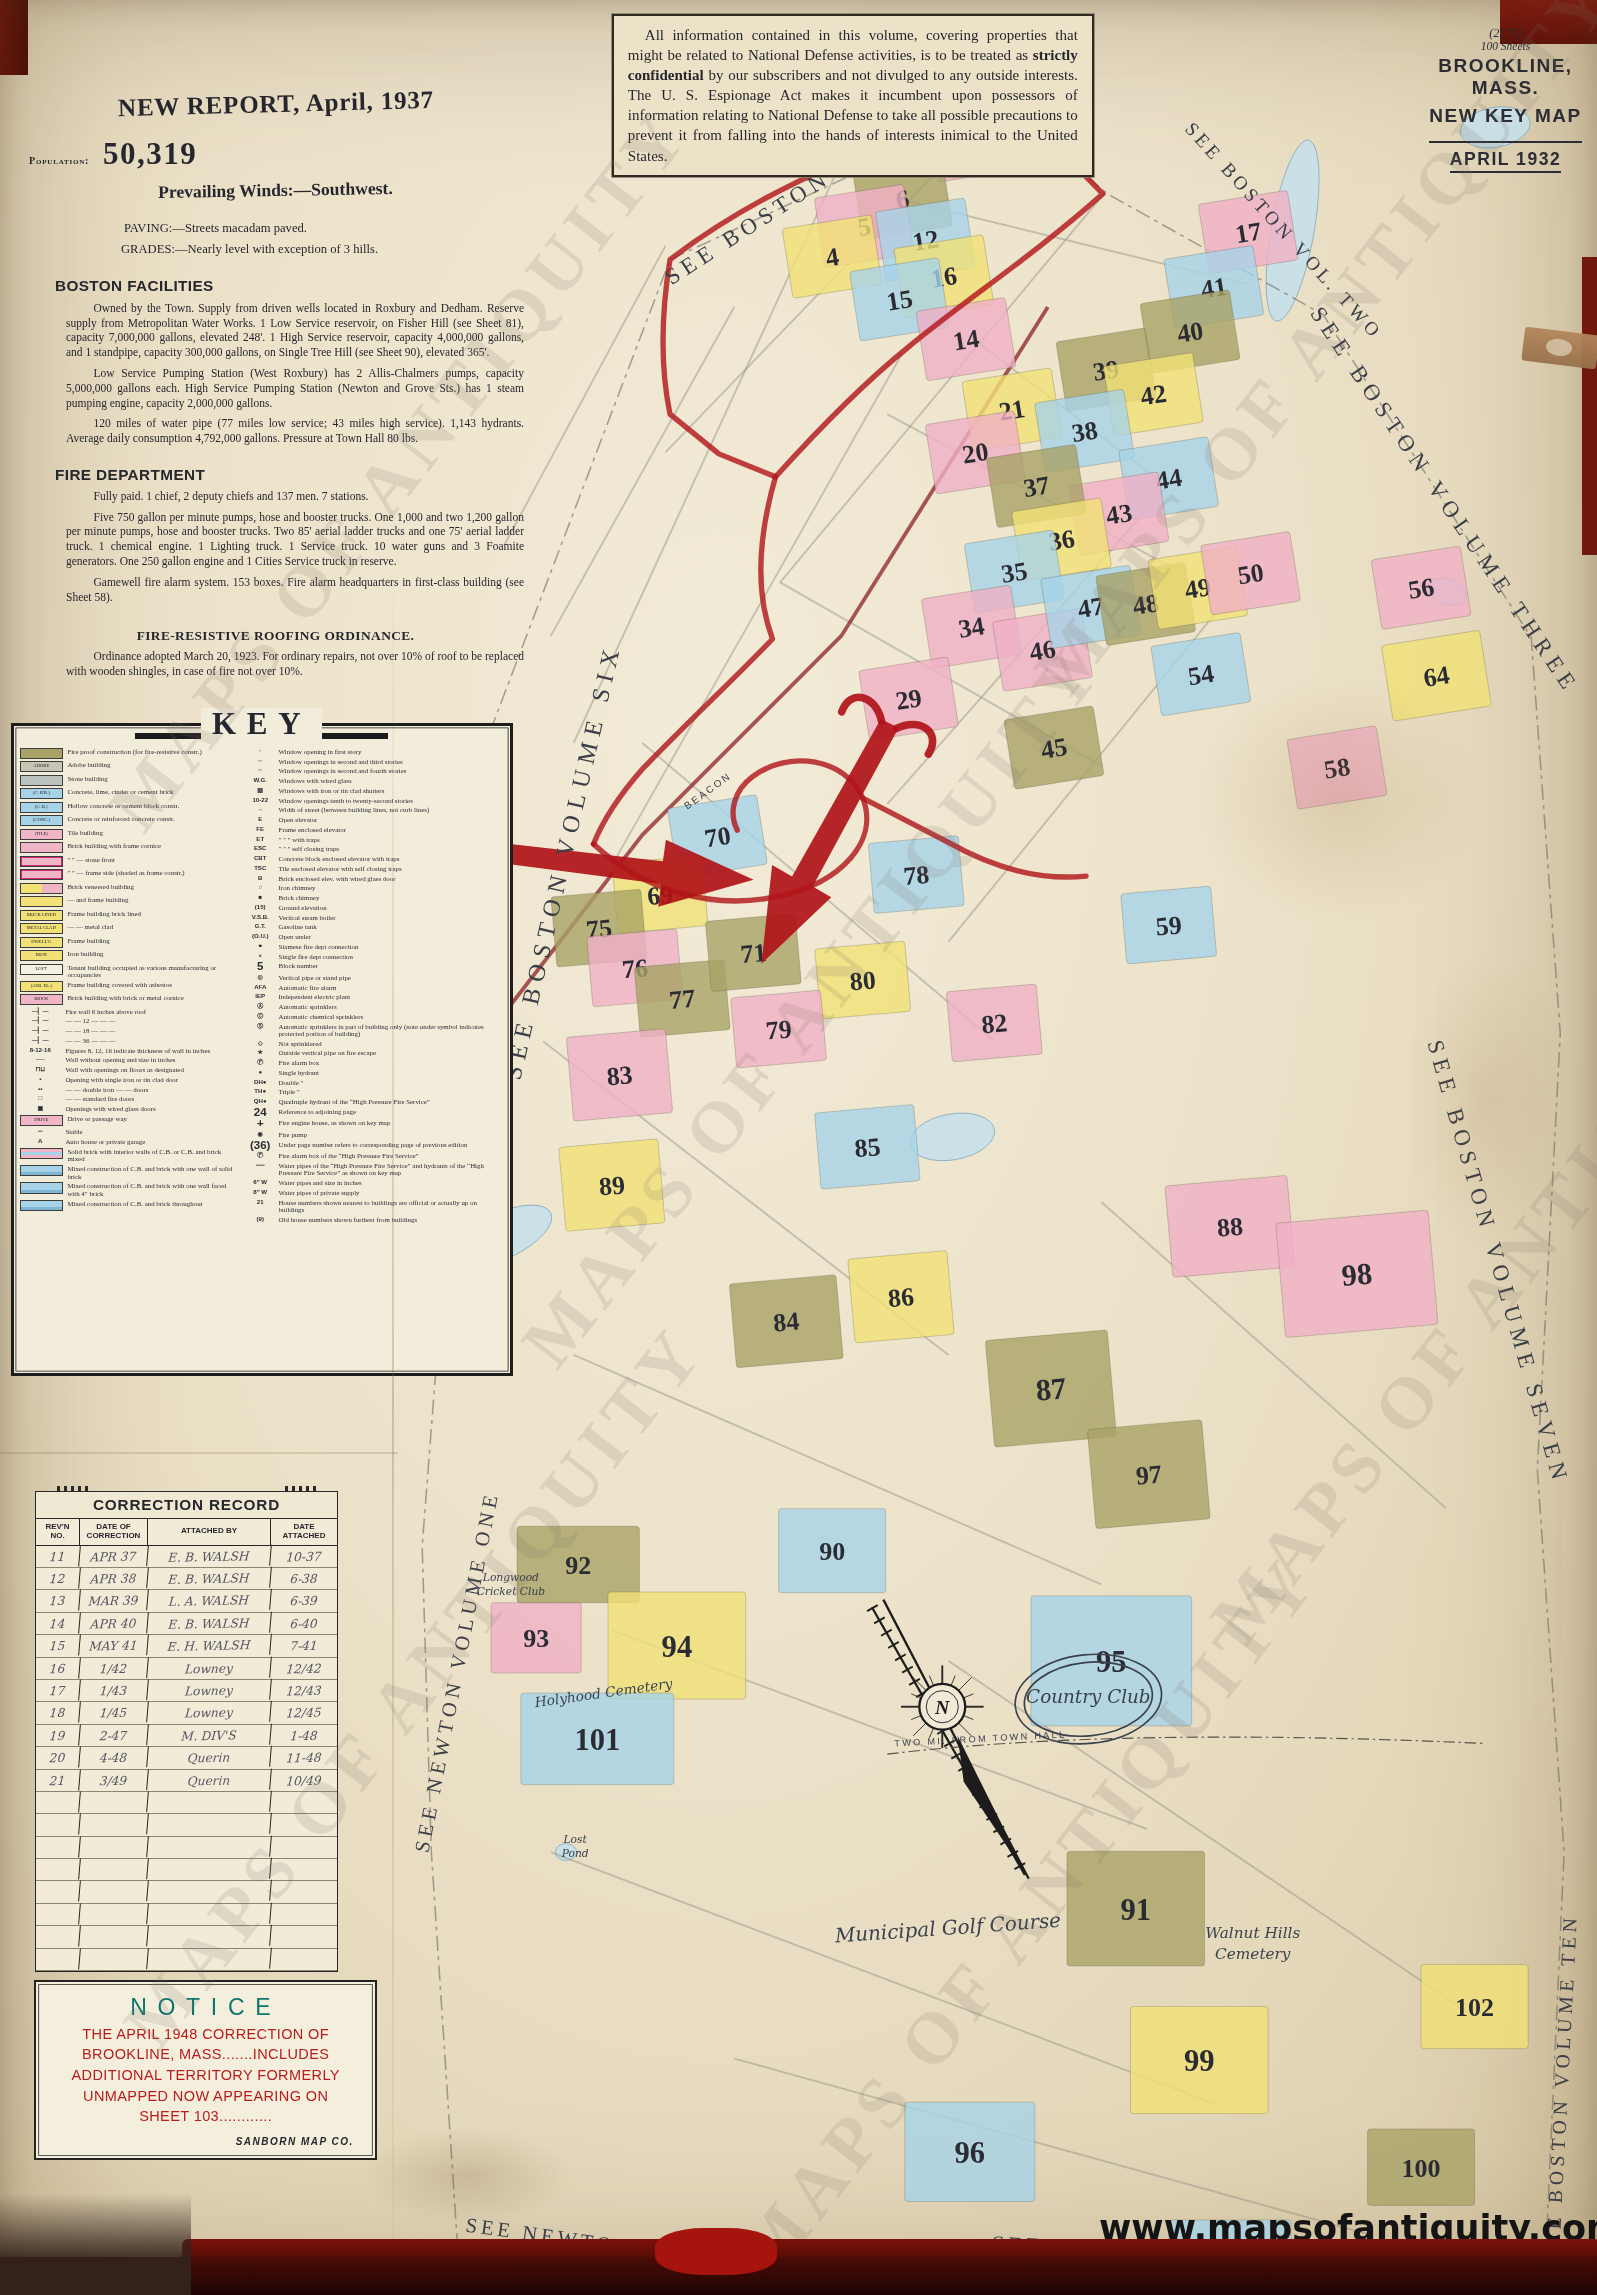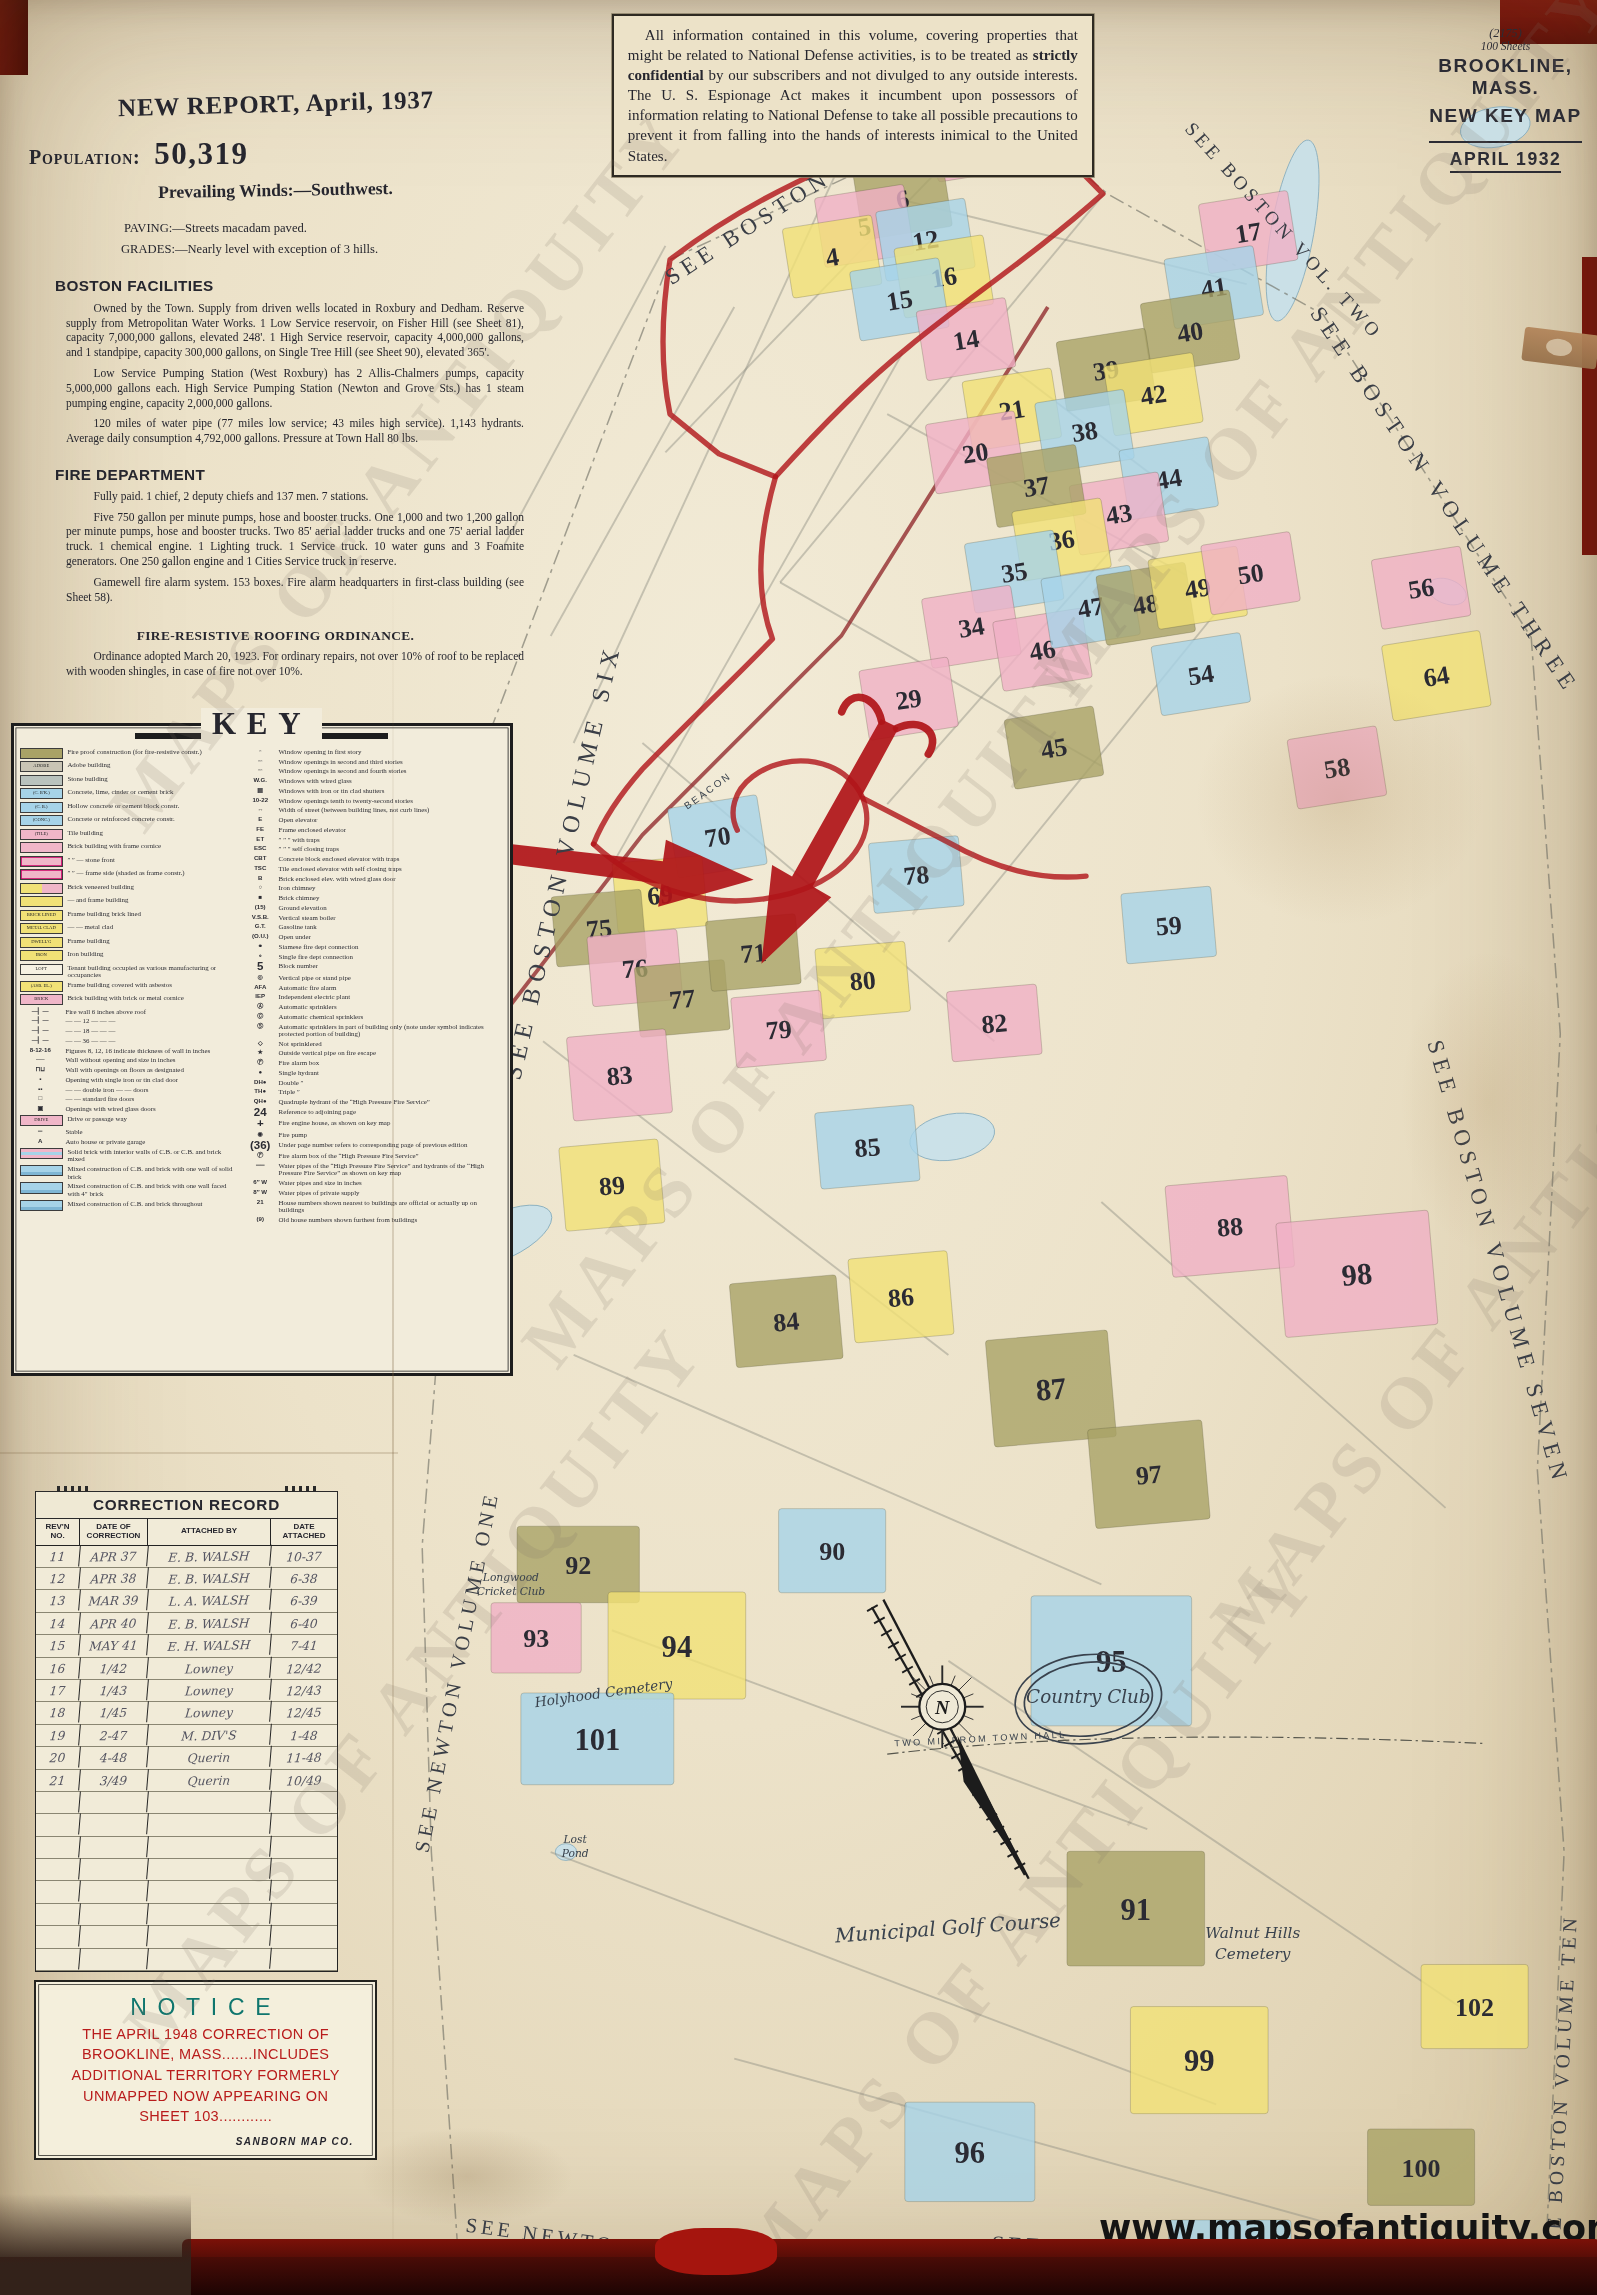--- a/index.html
+++ b/index.html
@@ -6,21 +6,21 @@
   #page{position:relative;width:1598px;height:2295px;overflow:hidden;
         background:radial-gradient(ellipse at 45% 32%, #f2ebd7 0%, #ecE2c9 45%, #e3d6b8 75%, #d8c8a4 100%);
         font-family:"Liberation Serif", serif;color:#26262e;}
   #page::after{content:"";position:absolute;inset:0;pointer-events:none;
         box-shadow:inset 0 0 168px rgba(90,60,25,.35), inset 0 0 31px rgba(60,30,10,.25);}
   .backing{position:absolute;z-index:0;}
   
   #report{position:absolute;left:23px;top:90px;width:505px;z-index:3;}
   #report h1{font-size:25px;font-weight:700;letter-spacing:0.8px;text-align:center;width:474px;margin:0 auto;transform:rotate(-1.5deg);}
   .pop-row{display:flex;align-items:baseline;gap:13.8px;margin:18.4px 0 0 6.1px;}
-  .pop-label{font-size:20px;font-weight:700;font-variant:small-caps;letter-spacing:0.8px;}
+  .pop-label{font-size:10px;font-weight:700;font-variant:small-caps;letter-spacing:0.8px;}
   .pop-value{font-size:31px;font-weight:700;letter-spacing:1.5px;}
   .winds{font-size:17.6px;font-weight:700;text-align:center;margin-top:7.7px;transform:rotate(-1deg);}
   .paving{font-size:12.6px;margin:20px 0 0 101px;}
   .grades{font-size:12.6px;margin:6.1px 0 0 98px;}
   #report h2{font-size:15.3px;font-weight:700;letter-spacing:0.4px;margin:20px 0 0 32px;font-family:"Liberation Sans",sans-serif;}
   #report h3{font-size:13.4px;font-weight:700;text-align:center;margin:23px 0 0 0;letter-spacing:0.4px;}
   #report p{font-size:11.5px;line-height:1.3;text-align:justify;text-indent:27.5px;margin:5.4px 0 0 43px;width:458px;}
   
   #defense-notice{position:absolute;left:612px;top:13.8px;width:450px;z-index:3;background:#ece2c8;
         border:2.3px solid #2e2a22;box-shadow:0 0 0 0.8px #8a8068;padding:9.2px 13.8px;}

